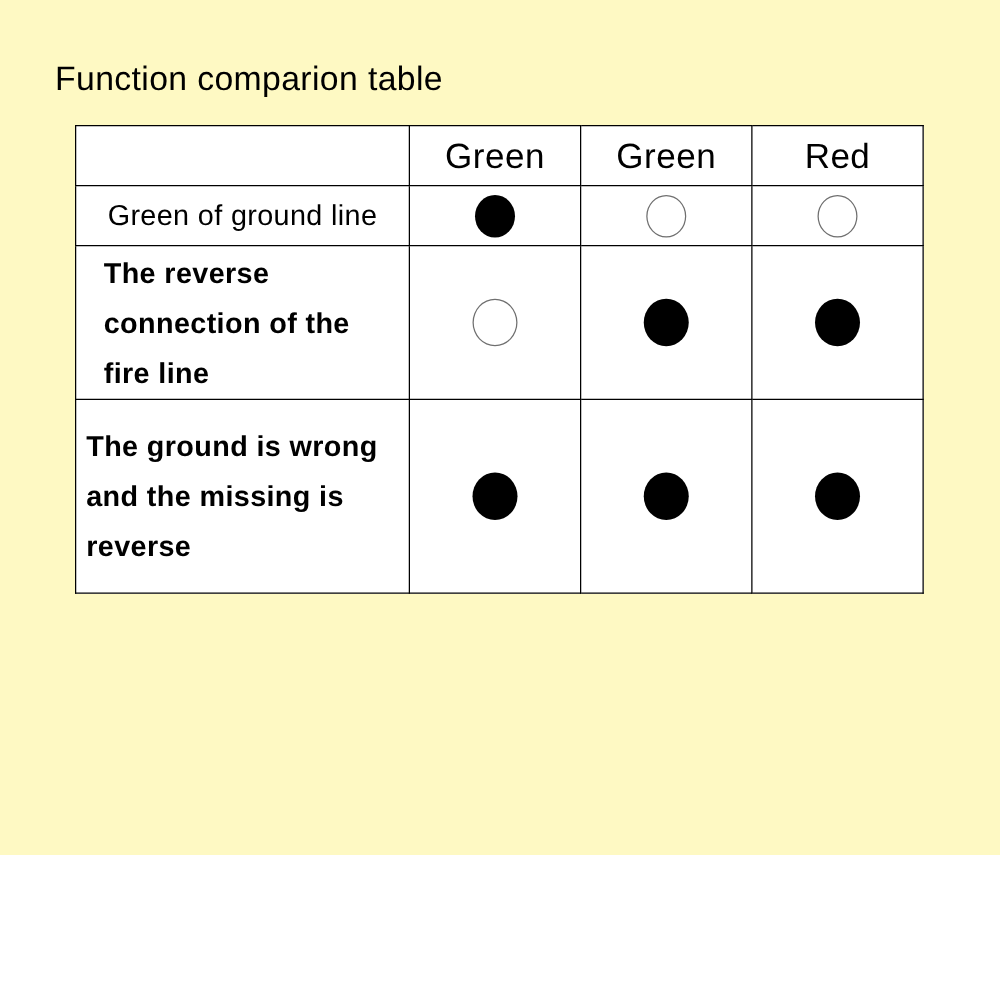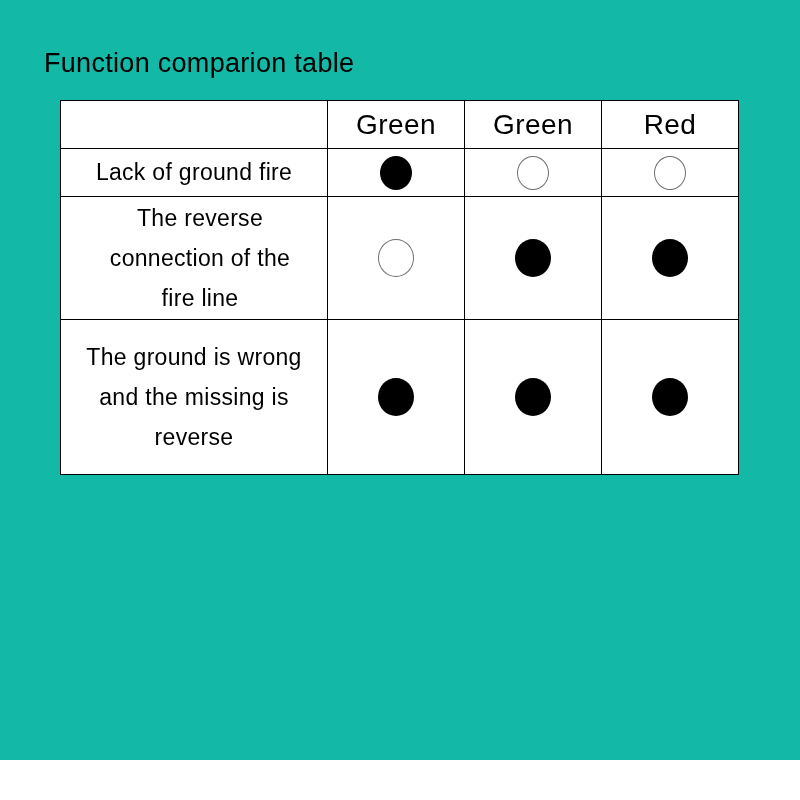--- a/index.html
+++ b/index.html
@@ -13,22 +13,22 @@
     height: 800px;
     overflow: hidden;
     font-family: "Liberation Sans", sans-serif;
     color: #000000;
     -webkit-font-smoothing: antialiased;
   }
 
   #page {
     position: relative;
     width: 800px;
-    height: 760px;
-    background: #14b8a6;
+    height: 684px;
+    background: #fef9c3;
   }
 
   
   #title {
     position: absolute;
     left: 44px;
     top: 46px;
     font-size: 27px;
     line-height: 34px;
     letter-spacing: 0.3px;
@@ -78,22 +78,23 @@
     letter-spacing: 0.3px;
     color: #000000;
   }
   td.label .lbl-center {
     display: block;
     text-align: center;
     padding: 0 6px;
   }
   td.label .lbl-block {
     display: block;
-    text-align: center;
+    text-align: left;
     line-height: 40px;
+    font-weight: bold;
   }
   td.label .lbl-block.indent { padding-left: 22px; padding-right: 10px; }
   td.label .lbl-block.flush  { padding-left: 8px;  padding-right: 8px; }
 
   
   tr.r-short td, tr.r-short th { height: 47px; }
   tr.r-tall1 td { height: 122px; }
   tr.r-tall2 td { height: 130px; }
   tr.r-tall3 td { height: 154px; }
 
@@ -139,21 +140,21 @@
           <th class="hd">Green</th>
           <th class="hd">Red</th>
         </tr>
       </thead>
 
       <tbody>
 
 
         <tr class="r-short">
           <td class="label">
-            <span class="lbl-center">Lack of ground fire</span>
+            <span class="lbl-center">Green of ground line</span>
           </td>
           <td class="mark"><span class="dot filled sz-sm"></span></td>
           <td class="mark"><span class="dot hollow sz-sm"></span></td>
           <td class="mark"><span class="dot hollow sz-sm"></span></td>
         </tr>
 
 
 
         <tr class="r-tall1">
           <td class="label">

